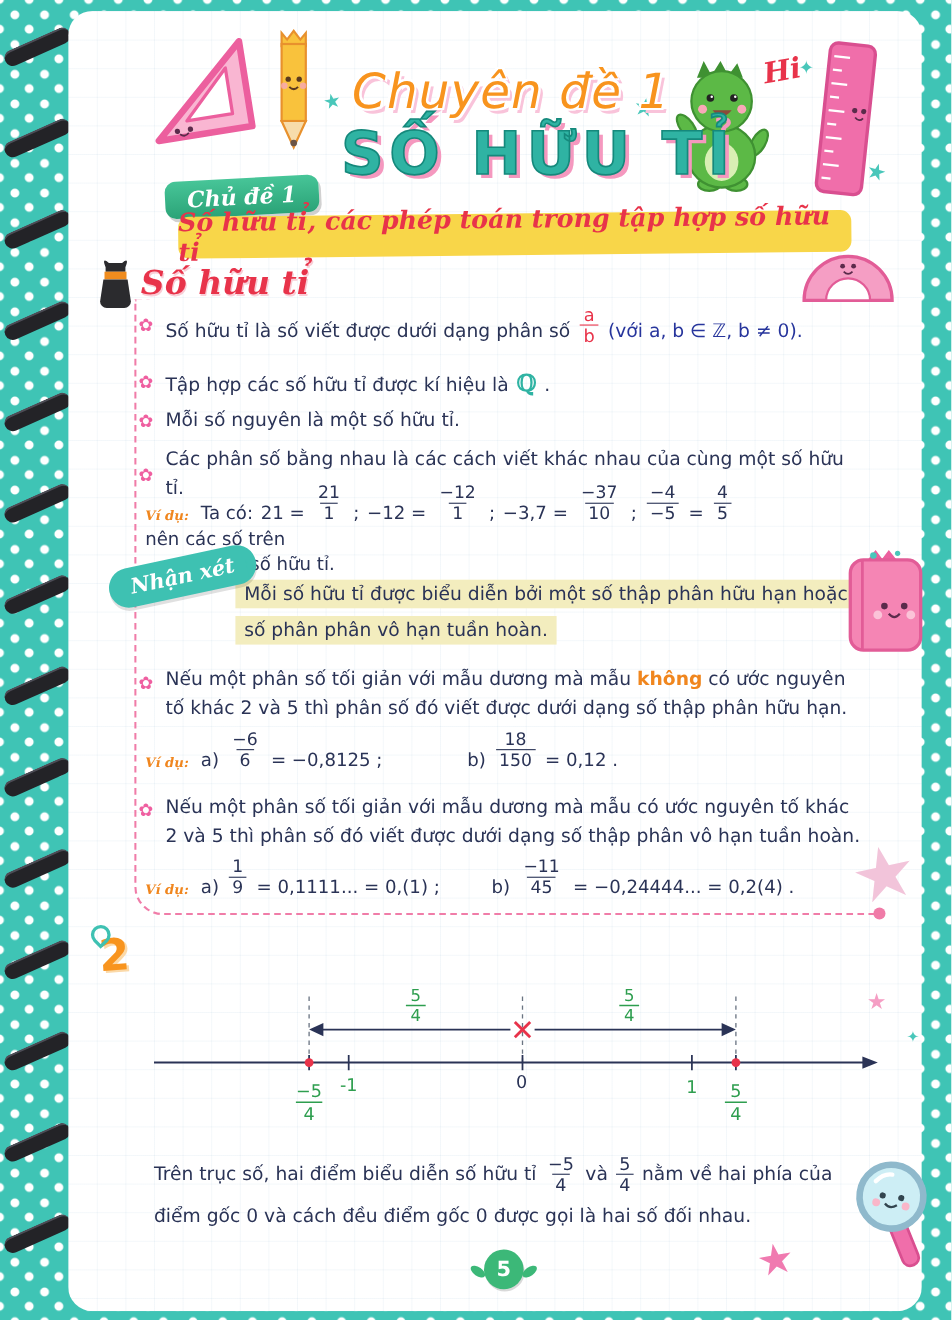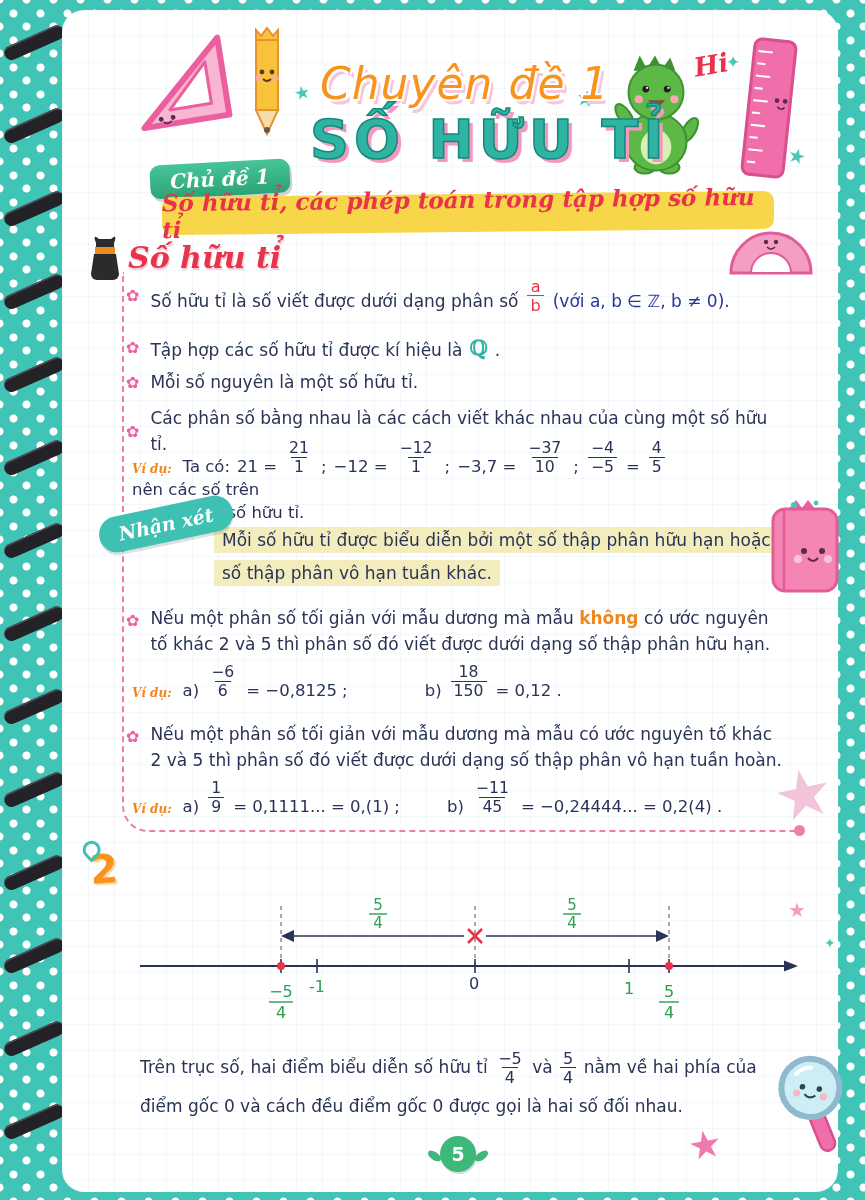--- a/index.html
+++ b/index.html
@@ -271,21 +271,21 @@
             <span class="n">4</span>
             <span class="d">5</span>
           </span>
         <span>nên các số trên</span>
       </div>
       <div class="tail2">là các số hữu tỉ.</div>
     </div>
 
     <div class="note-label">Nhận xét</div>
     <div class="note-text">
-      <span>Mỗi số hữu tỉ được biểu diễn bởi một số thập phân hữu hạn hoặc số thập phân vô hạn tuần khác.</span>
+      <span>Mỗi số hữu tỉ được biểu diễn bởi một số thập phân hữu hạn hoặc số phân phân vô hạn tuần hoàn.</span>
     </div>
 
     <svg class="deco" style="left:702px;top:486px" width="82" height="102" viewBox="0 0 82 102">
       <path d="M24 14 l8 -10 l6 8 l6 -8 l8 10 Z" fill="#ec5f9e"></path>
       <rect x="9" y="13" width="64" height="82" rx="12" fill="#f585b4" stroke="#e25c97" stroke-width="3"></rect>
       <line x1="20" y1="13" x2="20" y2="95" stroke="#e25c97" stroke-width="2.5"></line>
       <circle cx="40" cy="55" r="3" fill="#5b2b4b"></circle>
         <circle cx="58" cy="55" r="3" fill="#5b2b4b"></circle>
       <path d="M44 62 q5 6 10 0" stroke="#5b2b4b" stroke-width="2" fill="none"></path>
       <circle cx="34" cy="63" r="4" fill="#fbc3d8"></circle>

